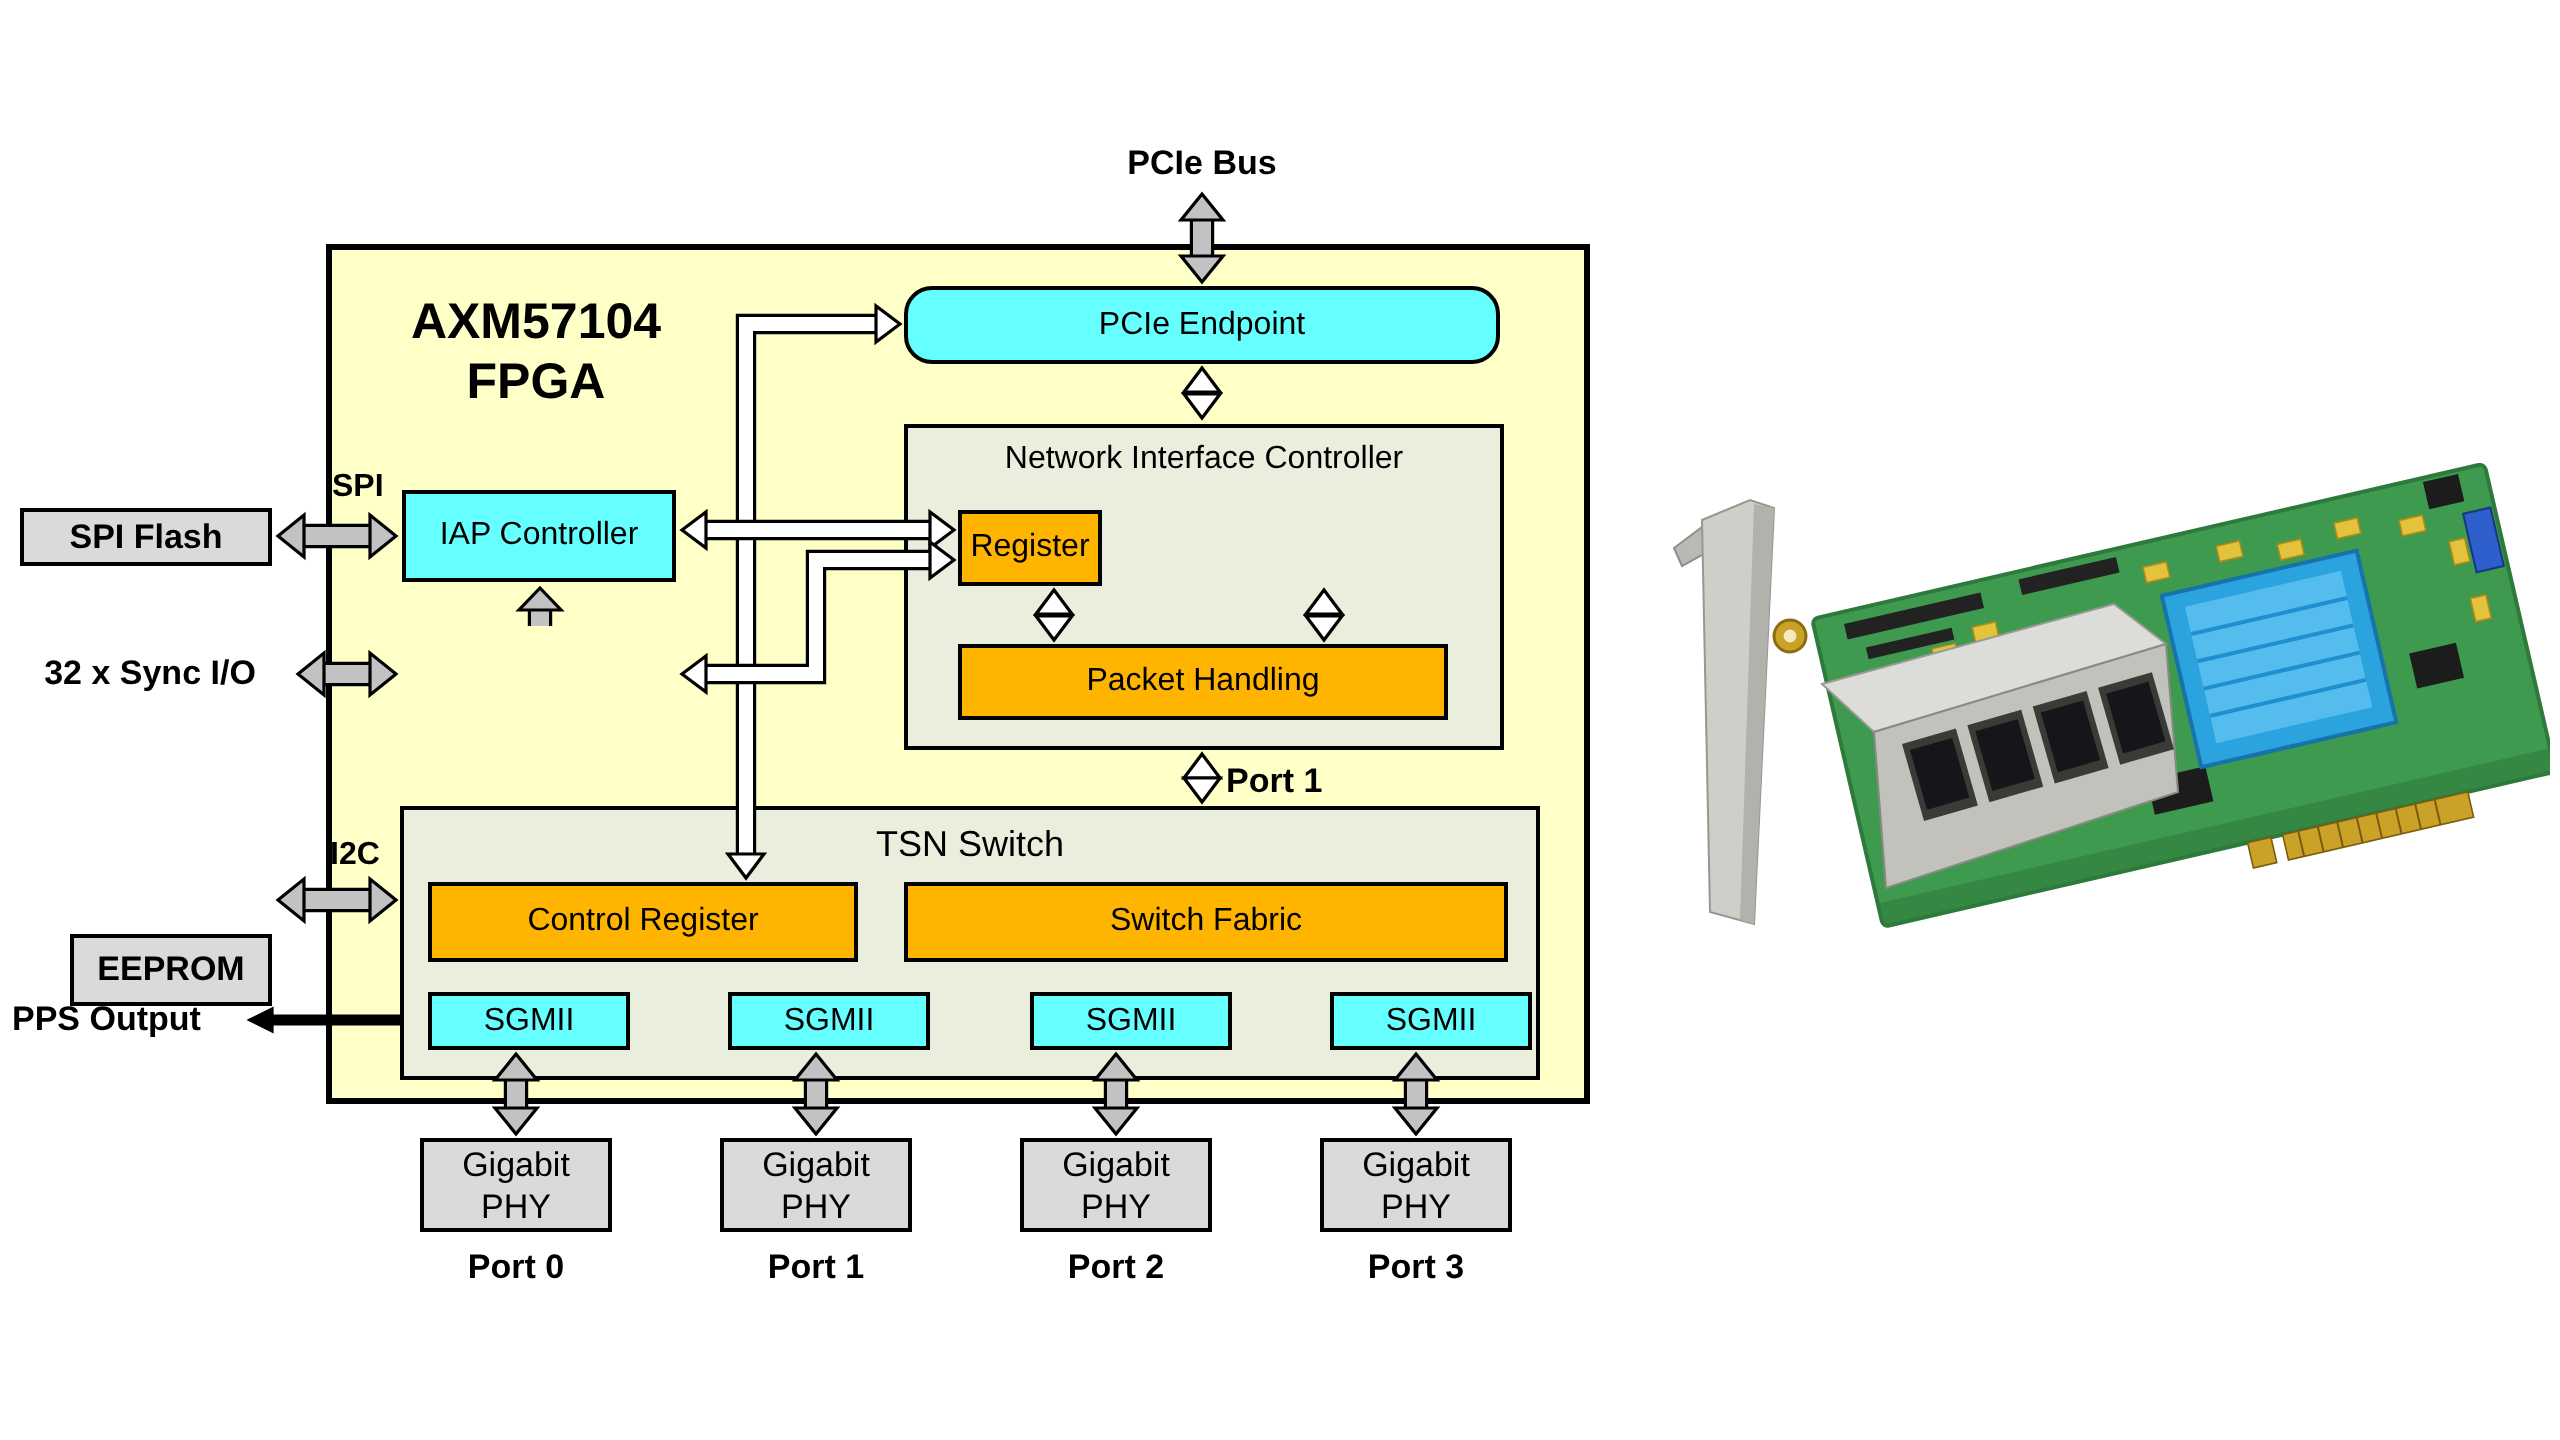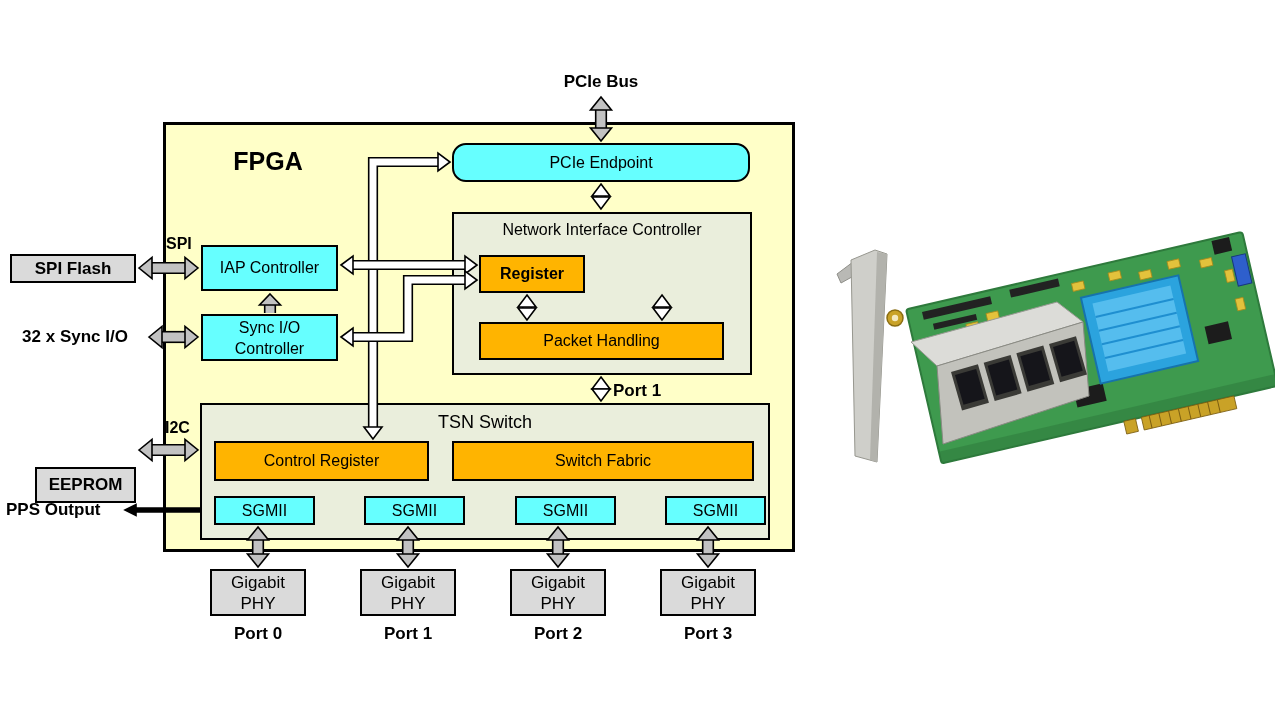--- a/index.html
+++ b/index.html
@@ -18,21 +18,21 @@
   .nic-title{left:452px;top:221px;width:300px;font-size:16px;}
   .tsn-title{left:200px;top:412px;width:570px;font-size:18px;}
 
   .box{position:absolute;z-index:3;border:2px solid #000;display:flex;align-items:center;
        justify-content:center;text-align:center;font-size:16px;}
   .cyan{background:var(--cyan);}
   .orange{background:var(--orange);}
   .extgray{background:var(--gray_box);}
 
   .pcie-endpoint{left:452px;top:143px;width:298px;height:39px;border-radius:14px;}
-  .register-box{left:479px;top:255px;width:106px;height:38px;font-weight:bold;}
+  .register-box{left:479px;top:255px;width:72px;height:38px;}
   .bus-master-box{left:599px;top:255px;width:125px;height:38px;}
   .packet-handling-box{left:479px;top:322px;width:245px;height:38px;}
   .iap-box{left:201px;top:245px;width:137px;height:46px;}
   .syncio-box{left:201px;top:314px;width:137px;height:47px;line-height:21px;}
   .spi-flash-box{left:10px;top:254px;width:126px;height:29px;font-weight:700;font-size:17px;}
   .eeprom-box{left:35px;top:437px;width:101px;height:36px;font-weight:700;font-size:17px;margin-top:30px;}
   .control-register-box{left:214px;top:441px;width:215px;height:40px;}
   .switch-fabric-box{left:452px;top:441px;width:302px;height:40px;}
   .sgmii{top:496px;width:101px;height:29px;}
   .s0{left:214px;}.s1{left:364px;}.s2{left:515px;}.s3{left:665px;}
@@ -57,41 +57,36 @@
   .photo{position:absolute;left:825px;top:200px;width:450px;height:300px;z-index:2;}
 </style>
 </head>
 <body>
 
 <div class="stage">
 
   <div class="fpga"></div>
 
   <div class="fpga-title">
+    <div>AXM57104</div>
     <div>FPGA</div>
   </div>
 
   <div class="lbl pcie-bus-label">PCIe Bus</div>
 
   <div class="box cyan pcie-endpoint">PCIe Endpoint</div>
 
   <div class="panel nic-panel"></div>
   <div class="panel-title nic-title">Network Interface Controller</div>
 
   <div class="box orange register-box">Register</div>
   <div class="box orange packet-handling-box">Packet Handling</div>
 
   <div class="box cyan iap-box">IAP Controller</div>
 
-  <div class="box cyan syncio-box">
-    <div>
-      <div>Sync I/O</div>
-      <div>Controller</div>
-    </div>
-  </div>
 
   <div class="box extgray spi-flash-box">SPI Flash</div>
   <div class="lbl spi-label">SPI</div>
 
   <div class="lbl syncio-ext-label">32 x Sync I/O</div>
 
   <div class="box extgray eeprom-box">EEPROM</div>
   <div class="lbl i2c-label">I2C</div>
 
   <div class="lbl pps-label">PPS Output</div>

